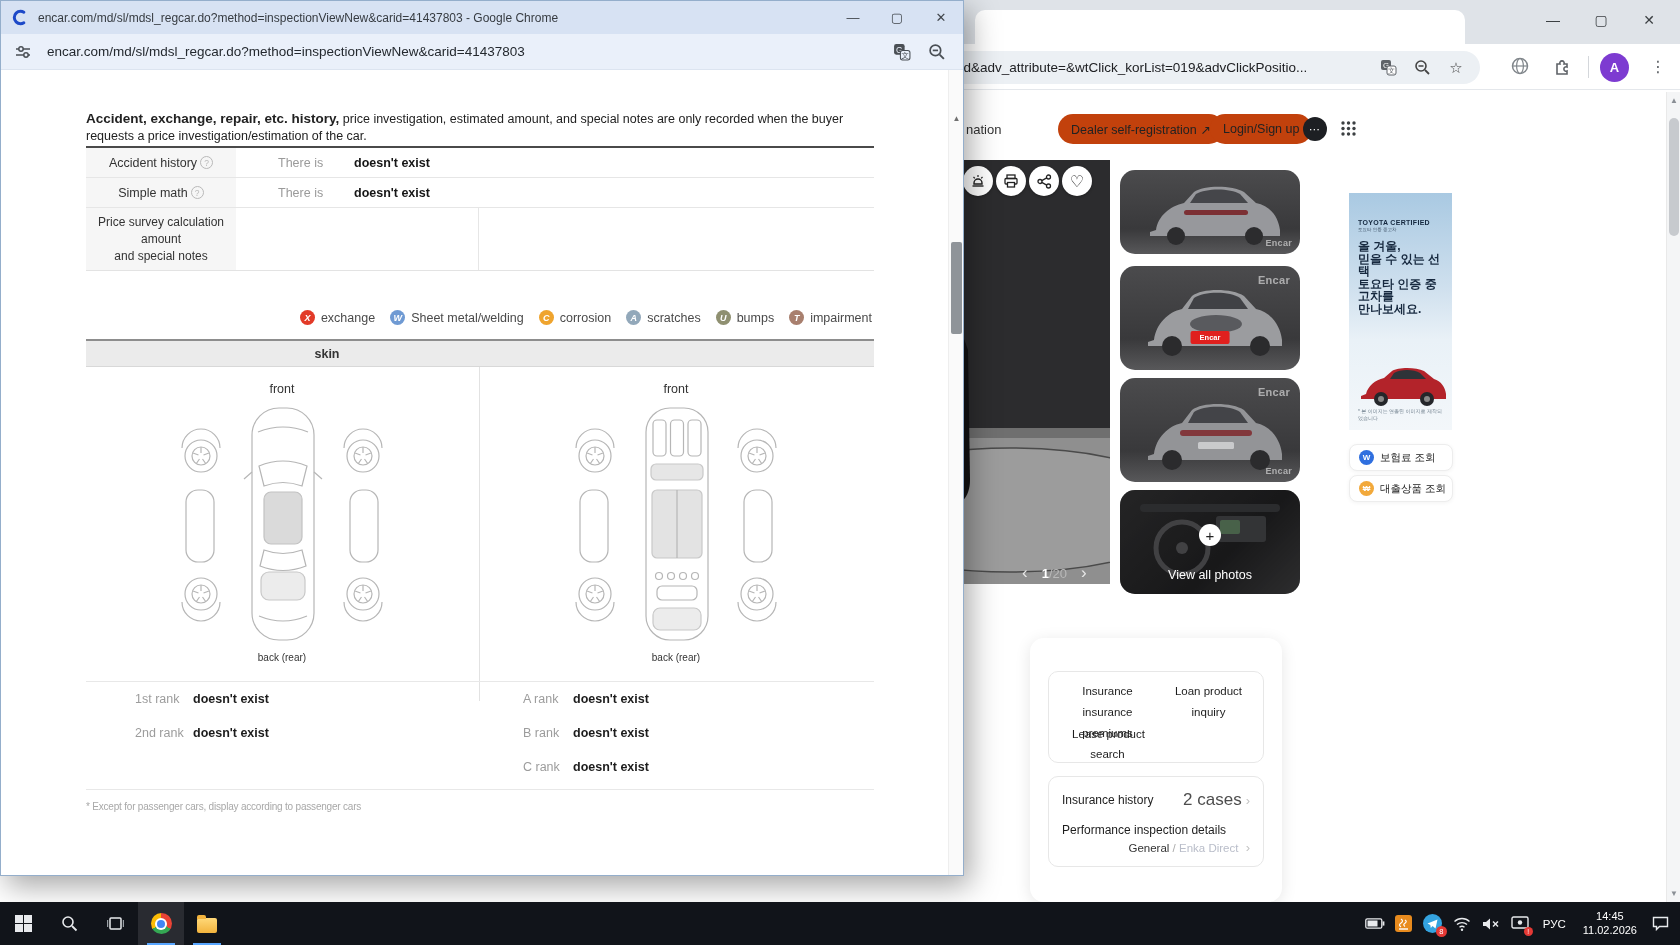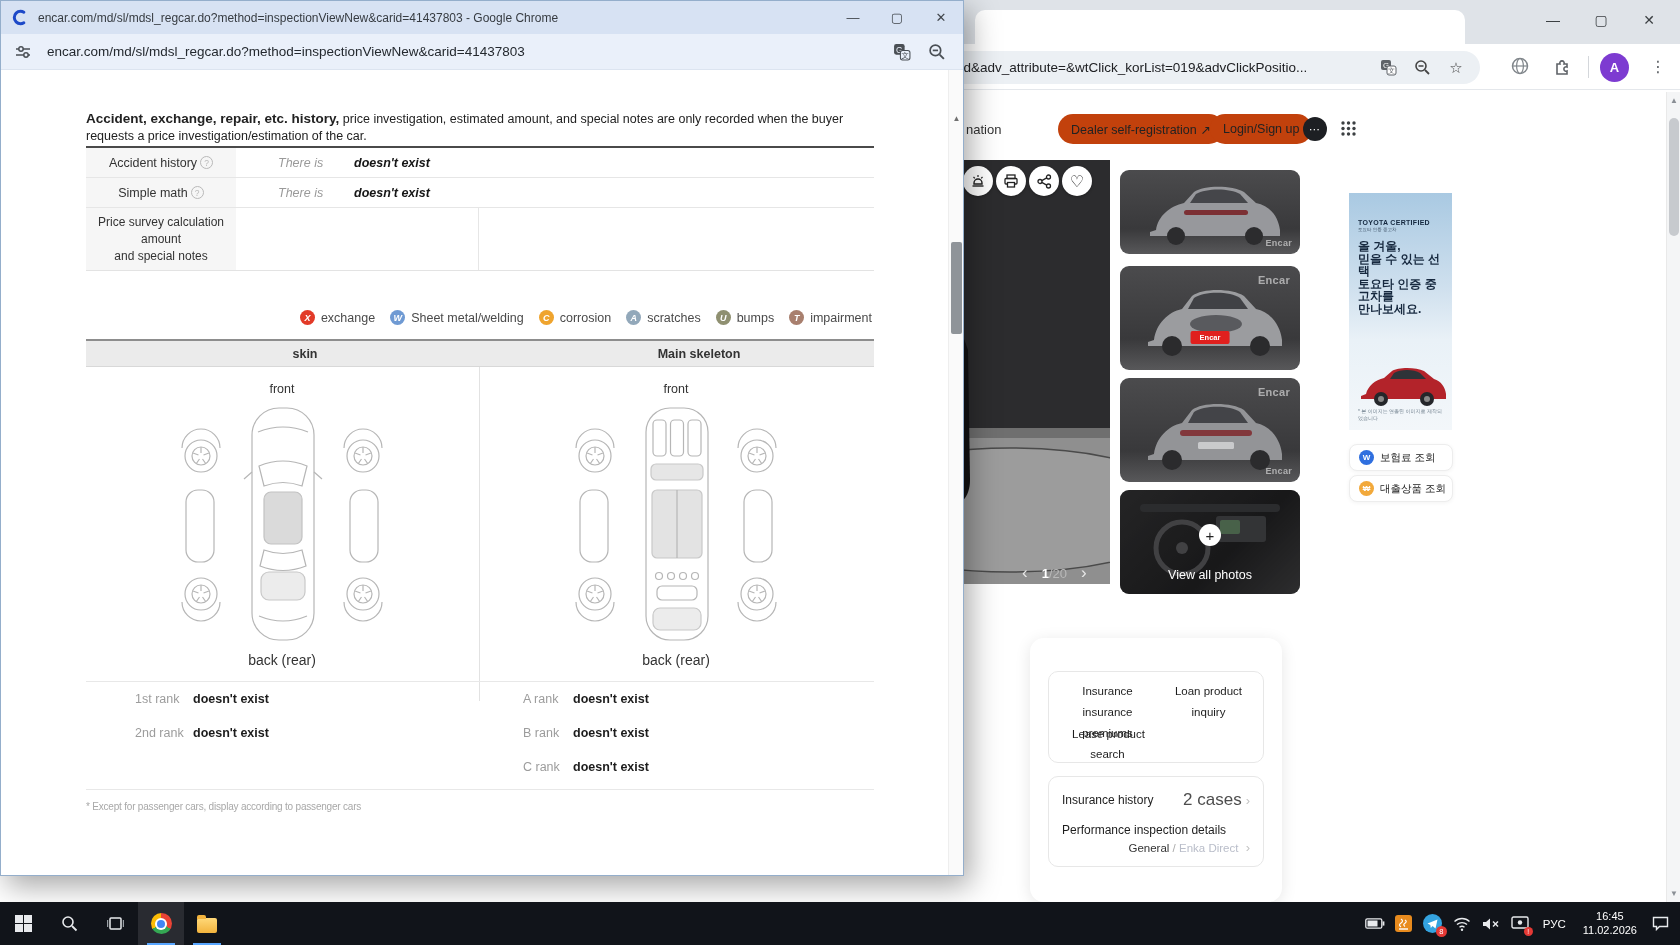--- a/index.html
+++ b/index.html
@@ -30,21 +30,21 @@
 
   
   .photo { position:absolute; left:820px; top:160px; width:290px; height:424px; background:#2c2c2e; overflow:hidden; }
   .ovico { position:absolute; top:166px; width:30px; height:30px; border-radius:50%; background:#fff; display:flex; align-items:center; justify-content:center; box-shadow:0 1px 3px rgba(0,0,0,.3); color:#222; }
   .carousel { position:absolute; top:563px; color:#fff; font-size:13px; display:flex; align-items:center; gap:14px; left:1022px; }
   .carousel .pg b { color:#fff; font-weight:bold; }
   .carousel .pg span { color:#b9b9b9; }
   .car-arrow { color:#e9e9e9; font-size:17px; }
 
   
-  .thumb { position:absolute; left:1120px; width:180px; border-radius:9px; overflow:hidden; background:linear-gradient(180deg,#4b4b4d 0%,#39393b 70%,#58585a 100%); }
+  .thumb { position:absolute; left:1120px; width:180px; border-radius:15px; overflow:hidden; background:linear-gradient(180deg,#4b4b4d 0%,#39393b 70%,#58585a 100%); }
   .wm { position:absolute; font-size:9px; color:rgba(255,255,255,.55); font-weight:bold; letter-spacing:.3px; }
   .redbadge { position:absolute; left:50%; transform:translateX(-50%); bottom:26px; background:#e0201e; color:#fff; font-size:7.5px; font-weight:bold; padding:2px 9px; border-radius:2px; }
   .viewall { position:absolute; left:0; right:0; bottom:12px; text-align:center; color:#fff; font-size:12.5px; }
   .plusc { position:absolute; left:50%; top:34px; transform:translateX(-50%); width:22px; height:22px; border-radius:50%; background:#fff; color:#222; font-size:15px; display:flex; align-items:center; justify-content:center; }
   .t4shade { position:absolute; inset:0; background:rgba(10,10,12,.45); }
 
   
   .ad { position:absolute; left:1349px; top:193px; width:103px; height:237px; background:linear-gradient(180deg,#a9c9e2 0%,#cfe0ee 40%,#e9f1f7 62%,#f3f7fa 100%); overflow:hidden; padding:26px 9px 6px 9px; }
   .ad .brand { font-size:7px; font-weight:bold; color:#15283f; letter-spacing:.3px; }
   .ad .bsub { font-size:4.5px; color:#3c4f63; margin-top:1px; }
@@ -102,36 +102,36 @@
   .intro { position:absolute; left:85px; top:40px; width:770px; font-size:12.5px; color:#222; line-height:17px; }
   .intro b { font-size:13.5px; }
 
   .itable { position:absolute; left:85px; top:76px; width:788px; border-top:2px solid #4a4a4a; border-bottom:1px solid #e3e3e3; }
   .itr { display:flex; border-bottom:1px solid #e6e6e6; }
   .itr:last-child { border-bottom:none; }
   .ith { width:150px; background:#f6f6f6; display:flex; align-items:center; justify-content:center; font-size:12.5px; color:#333; flex:0 0 auto; }
   .r12 { height:30px; }
   .r3 { height:62px; }
   .infoq { display:inline-flex; width:13px; height:13px; border:1px solid #b9b9b9; border-radius:50%; color:#b9b9b9; font-size:8.5px; align-items:center; justify-content:center; margin-left:3px; }
-  .itd { display:flex; align-items:center;font-style:italic; }
+  .itd { display:flex; align-items:center; }
   .exist { color:#9a9a9a; font-size:12.5px; margin-left:42px; width:62px; }
   .noexist { color:#161616; font-size:12.5px; font-weight:bold; margin-left:14px; }
   .th3 { flex-direction:column; justify-content:center; line-height:17px; font-size:12px; text-align:center; }
   .r3div { width:1px; background:#e6e6e6; margin-left:242px; }
 
   .legend { position:absolute; top:240px; right:91px; display:flex; align-items:center; gap:15px; }
   .lgi { display:flex; align-items:center; gap:6px; }
   .lgc { width:15px; height:15px; border-radius:50%; color:#fff; font-size:9px; font-weight:bold; display:flex; align-items:center; justify-content:center; }
   .lgt { font-size:12.5px; color:#4a4a4a; }
 
   .secbar { position:absolute; left:85px; top:269px; width:788px; height:28px; background:#ebebeb; border-top:2px solid #8d8d8d; border-bottom:1px solid #d8d8d8; display:flex; }
   .secbar div { width:50%; display:flex; align-items:center; justify-content:center; font-size:12.5px; font-weight:bold; color:#333;margin-left:44px; }
   .coldiv { position:absolute; left:478px; top:297px; width:1px; height:334px; background:#e2e2e2; }
   .flabel { position:absolute; top:312px; width:200px; text-align:center; font-size:12.5px; color:#333; }
-  .blabel { position:absolute; top:582px; width:200px; text-align:center; font-size:14px; color:#333; }
+  .blabel { position:absolute; top:582px; width:200px; text-align:center; font-size:10px; color:#333; }
   .diag { position:absolute; top:334px; }
 
   .rankhr { position:absolute; left:85px; width:788px; height:1px; background:#e8e8e8; }
   .rk { position:absolute; font-size:12.5px; }
   .rklabel { color:#9c9c9c; }
   .rkval { color:#1c1c1c; font-weight:bold; }
   .footnote { position:absolute; left:85px; top:731px; font-size:10px; color:#a8a8a8; letter-spacing:-.2px; }
 
   
   #taskbar { position:absolute; left:0; top:902px; width:1680px; height:43px; background:#11141a; z-index:30; display:flex; align-items:stretch; }
@@ -502,21 +502,20 @@
         <span class="lgi">
             <i class="lgc" style="background: rgb(168, 127, 110);">
               <span>T</span>
             </i>
             <span class="lgt">impairment</span>
           </span>
       </div>
 
       <div class="secbar">
         <div>skin</div>
-        <div>Main skeleton</div>
       </div>
       <div class="coldiv"></div>
 
       <div class="flabel" style="left:181px;">front</div>
       <div class="flabel" style="left:575px;">front</div>
 
       <svg class="diag" style="left:167px;" width="228" height="242" viewBox="0 0 228 242">
         <g stroke="#b6b6b6" stroke-width="1.2" fill="none">
           <rect x="84" y="4" width="62" height="232" rx="27"></rect>
           <path d="M90,28 q25,-10 50,0"></path>
@@ -702,21 +701,21 @@
       </span>
       <span class="trayic">
         <svg width="18" height="15" viewBox="0 0 18 15">
             <rect x="1" y="1" width="16" height="11" rx="1.5" fill="none" stroke="#e8eaed" stroke-width="1.4"></rect>
             <circle cx="9" cy="6.5" r="2.2" fill="#e8eaed"></circle>
           </svg>
         <span class="badge-ex">!</span>
       </span>
       <span class="lang">РУС</span>
       <span class="clock">
-        <div>16:45</div>
+        <div>14:45</div>
         <div>11.02.2026</div>
       </span>
       <span class="trayic">
         <svg width="17" height="15" viewBox="0 0 17 15">
             <path d="M1.5,1.5 h14 v9 h-8 l-3,3 v-3 h-3 z" fill="none" stroke="#e8eaed" stroke-width="1.4"></path>
           </svg>
       </span>
     </div>
   </div>
 

